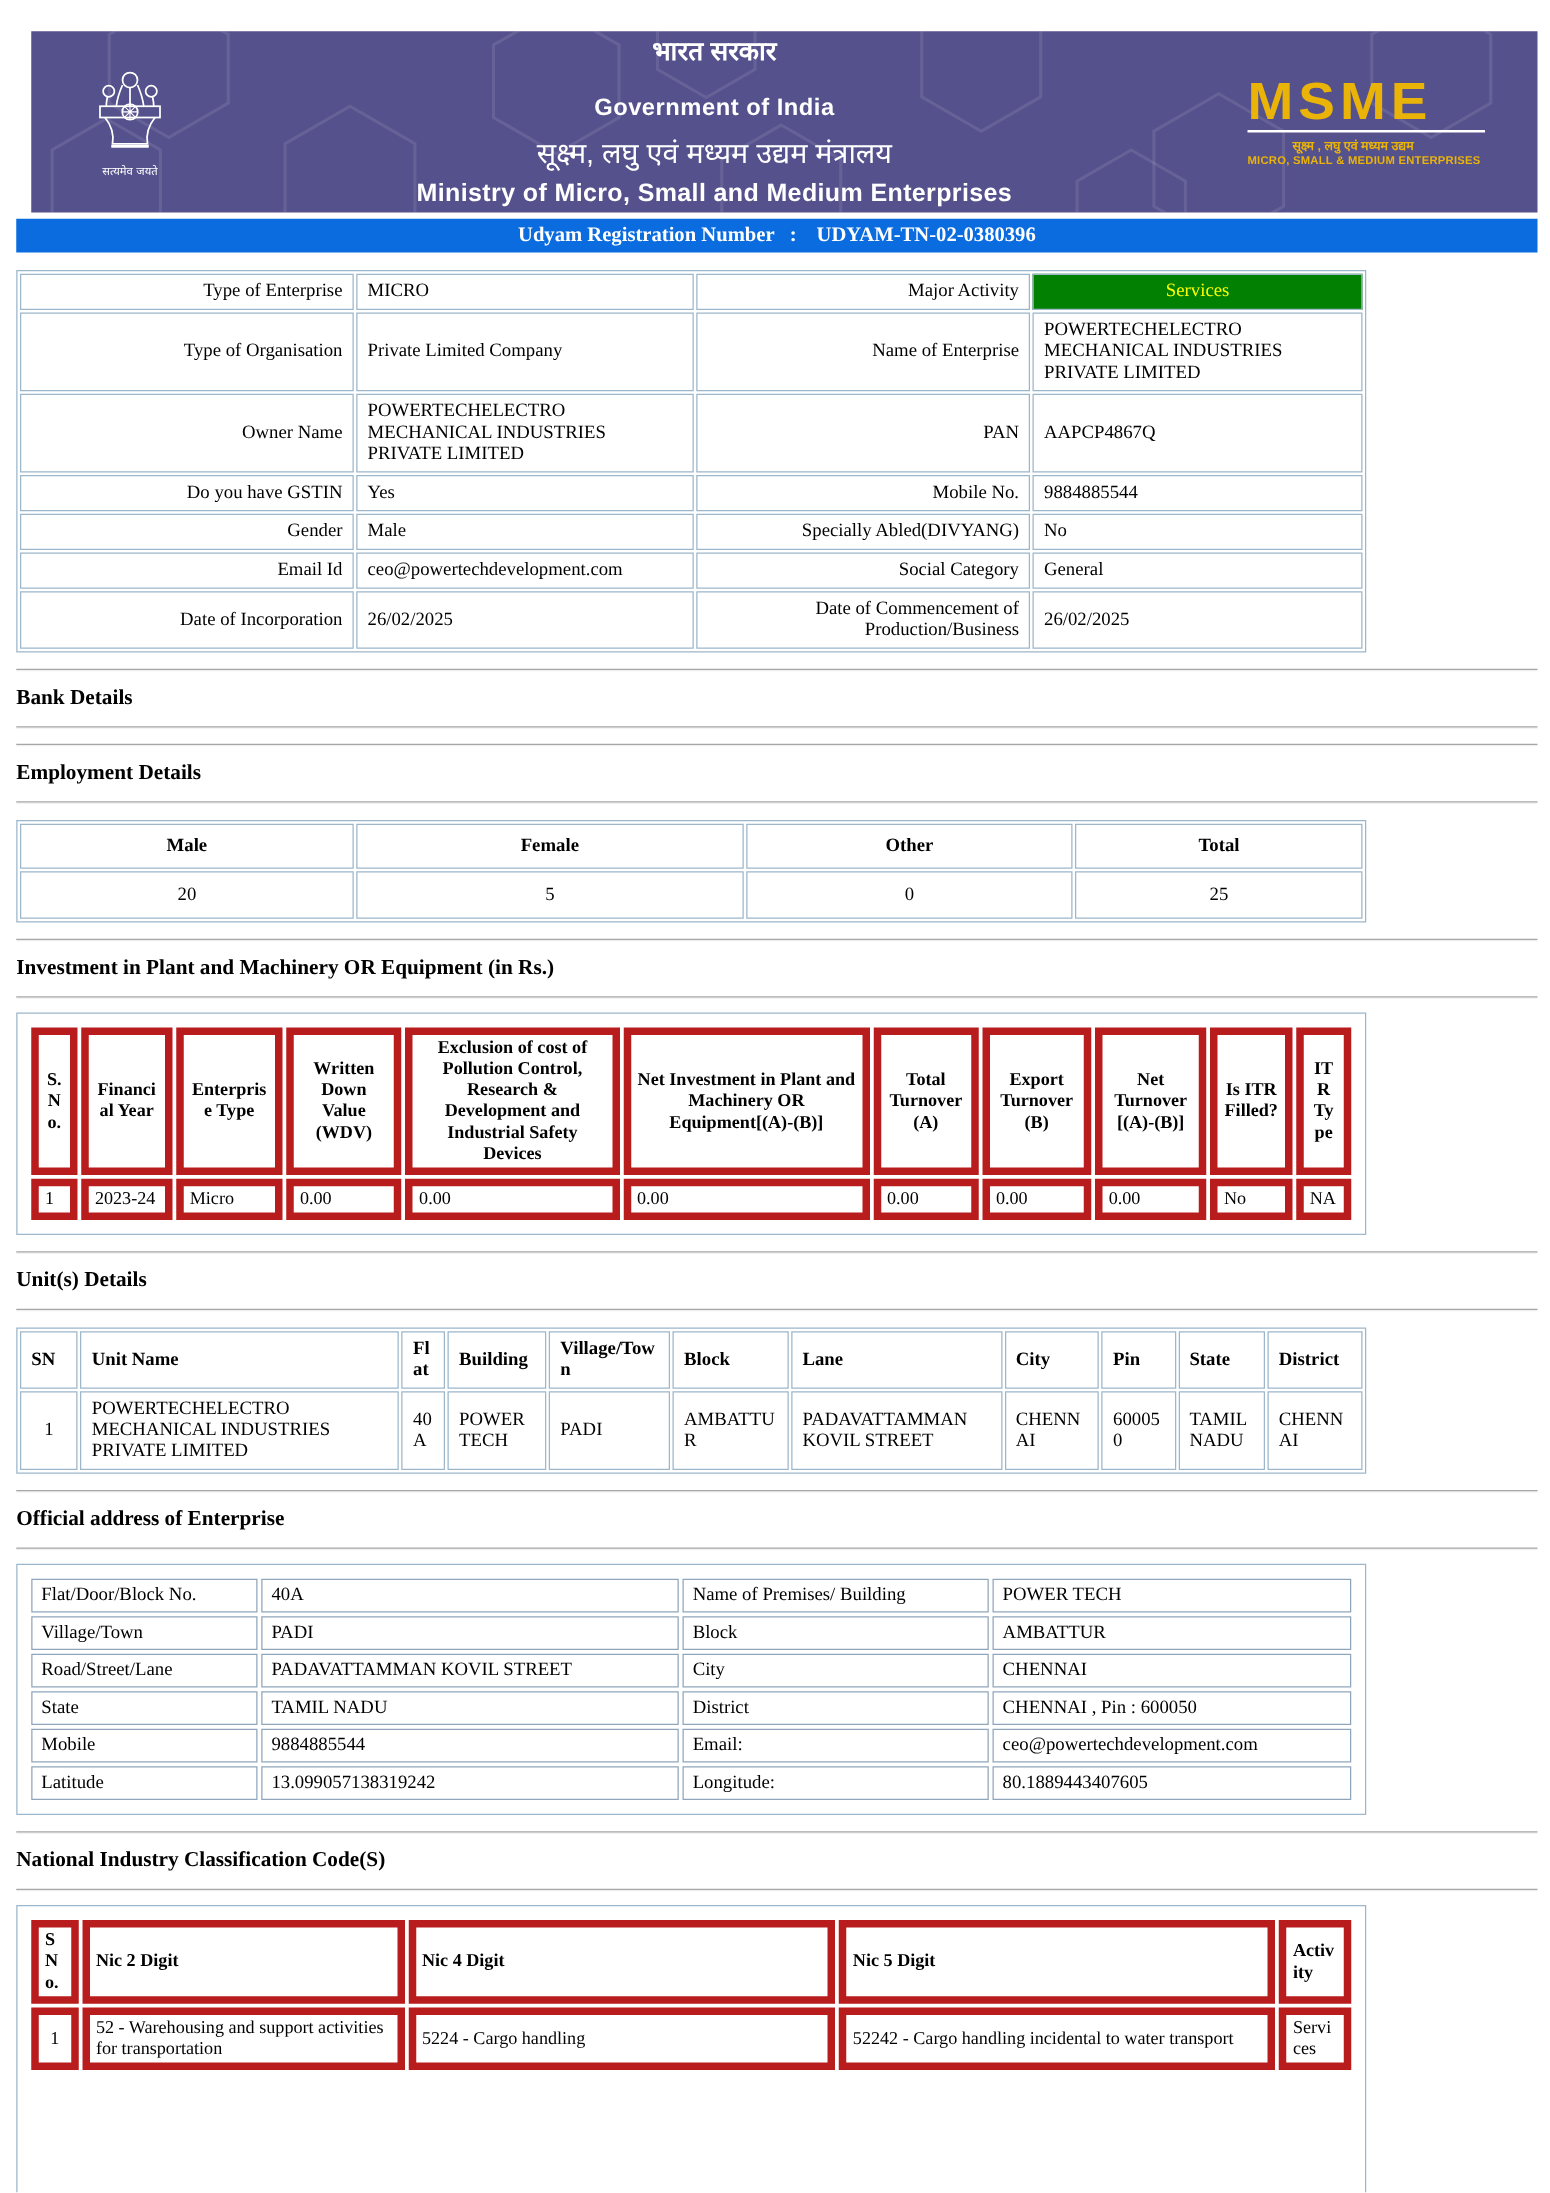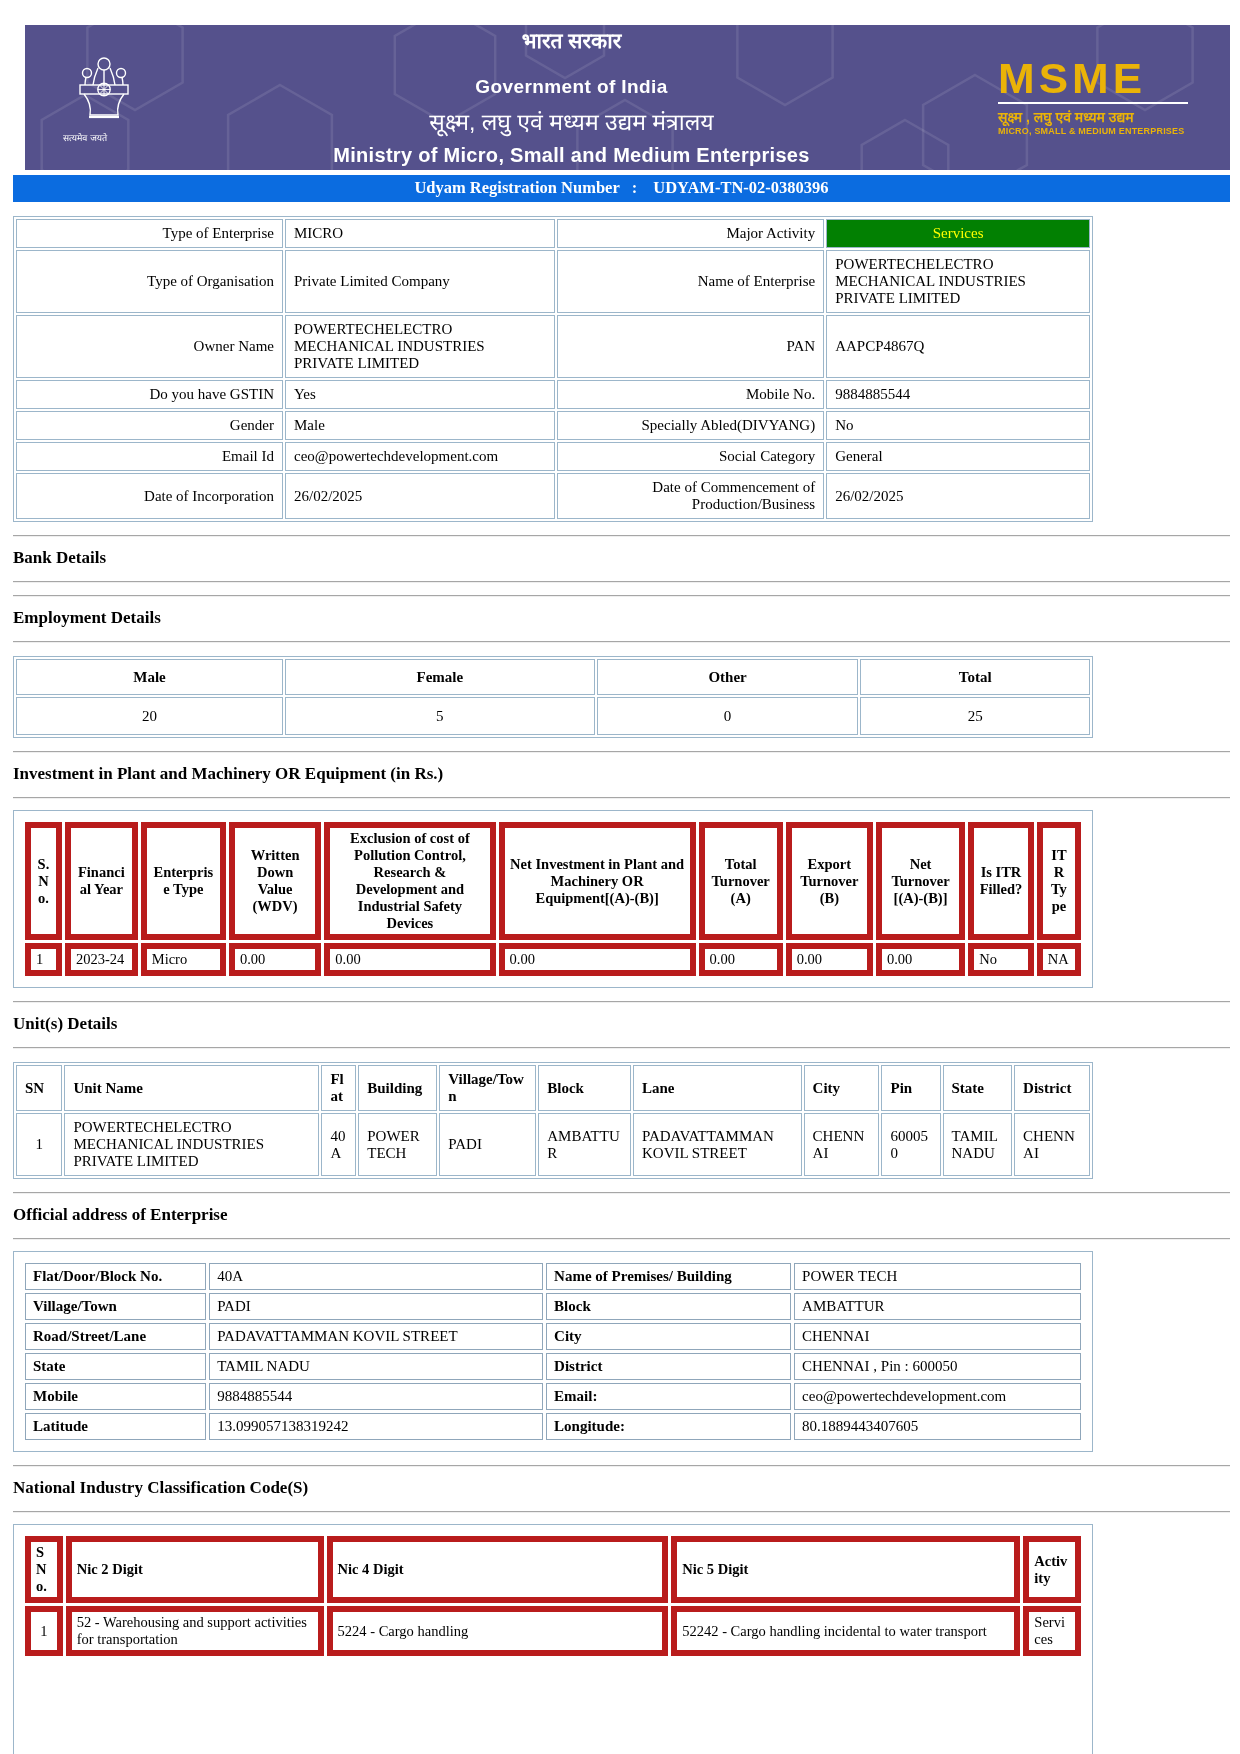--- a/index.html
+++ b/index.html
@@ -9,32 +9,32 @@
     font-family:"Liberation Serif", serif;
     box-sizing:border-box;
   }
 
   
   .banner {
     position:relative; margin:25px 10px 0 25px; height:145px;
     background:#55518c; display:flex; align-items:center; overflow:hidden;
   }
   .hexes { position:absolute; left:0; top:0; width:100%; height:100%; }
-  .emblem { position:relative; flex:0 0 auto; margin-left:38px; width:82px; color:#fff; }
+  .emblem { position:relative; flex:0 0 auto; margin-left:38px; width:82px; text-align:center; color:#fff; }
   .emblem svg { display:block; margin:0 auto; }
   .motto { font-size:9px; line-height:1; margin-top:3px; color:#fff; font-family:"DejaVu Sans", sans-serif; }
   .banner-center { position:relative; flex:1 1 auto; text-align:center; color:#fff; font-family:"Liberation Sans", sans-serif; padding-bottom:2px; }
   .h-hi  { font-size:21px; font-weight:bold; }
   .h-en  { font-size:19px; font-weight:bold; margin-top:22px; letter-spacing:0.4px; }
   .m-hi  { font-size:23px; margin-top:7px; }
   .m-en  { font-size:20px; font-weight:bold; margin-top:7px; letter-spacing:0.3px; }
   .msme  { position:relative; flex:0 0 auto; width:190px; margin-right:42px; color:#eab308; font-family:"Liberation Sans", sans-serif; }
   .msme-word { font-size:44px; font-weight:900; letter-spacing:4px; line-height:0.85; transform:scaleY(0.95); transform-origin:left bottom; }
   .msme-line { border:none; border-top:2px solid #fff; margin:5px 0 3px; }
-  .msme-hi { font-size:14px; font-weight:bold; white-space:nowrap; }
+  .msme-hi { font-size:10px; font-weight:bold; white-space:nowrap;margin-left:36px; }
   .msme-en { font-size:9px; font-weight:bold; letter-spacing:0.2px; white-space:nowrap; }
 
   
   .regbar {
     margin:5px 10px 0 13px; background:#0b6ce0; color:#fff;
     text-align:center; font-weight:bold; font-size:16.5px; padding:3px 0 4px;
   }
   .regbar .sep { margin:0 16px 0 12px; }
 
   
@@ -73,21 +73,21 @@
     vertical-align:middle; word-wrap:break-word;
   }
   table.inner th { font-weight:bold; text-align:center; }
   table.inner td { text-align:left; }
 
   table.unit-tbl th { font-weight:bold; text-align:left; }
   table.unit-tbl td { text-align:left; }
   td.c { text-align:center !important; }
 
   table.addr td { border:1.5px solid #8fa6ba; padding:4px 7px; font-size:15px; }
-  td.addr-lbl { font-weight:bold; }
+  td.addr-lbl { font-weight:normal; }
 
   table.nic th { text-align:left; }
   .nic-box { padding-bottom:188px; }
 </style>
 </head>
 <body>
 
 <div class="page">
 
   <div class="banner" style="background-color: rgb(85, 81, 140);">

